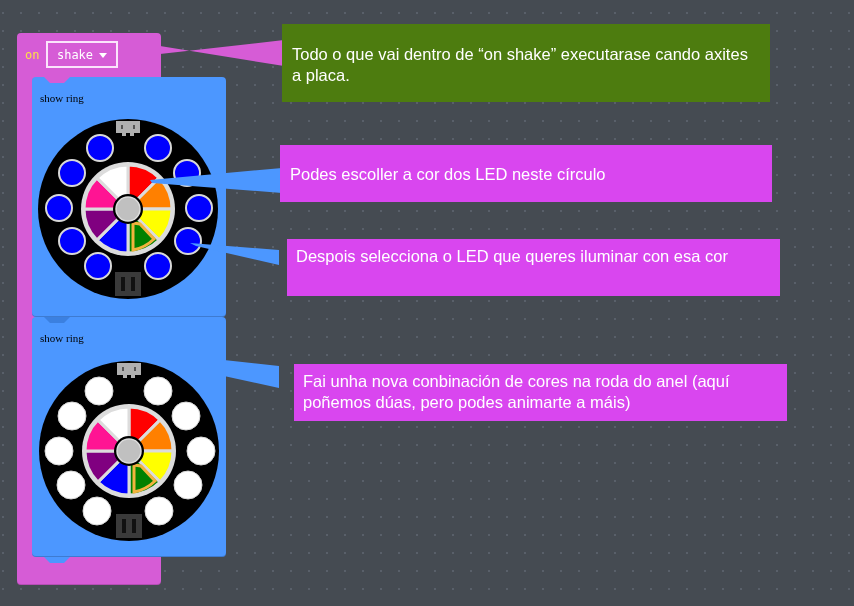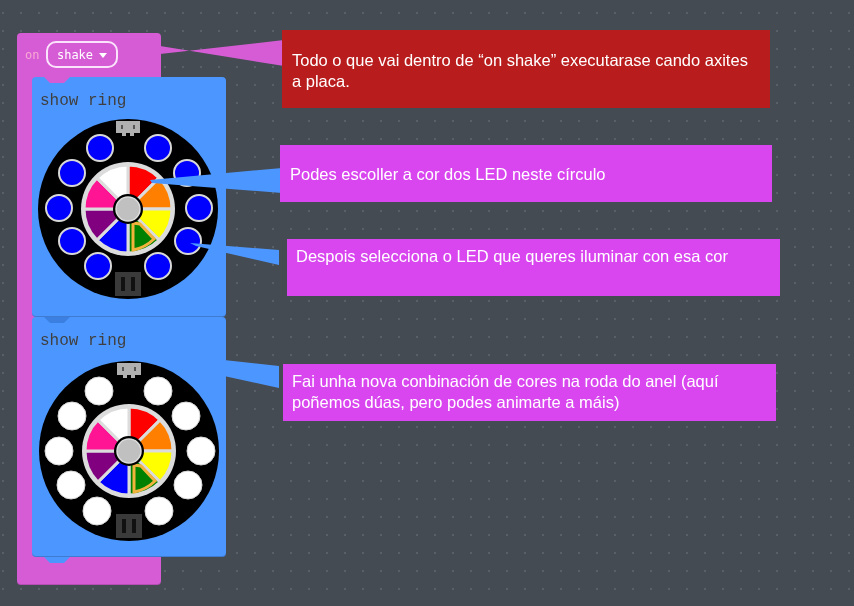--- a/index.html
+++ b/index.html
@@ -11,51 +11,51 @@
     background-position: -6px 4px;
     font-family: "Liberation Sans", sans-serif;
   }
   .abs { position: absolute; }
   .event-block {
     left: 17px; top: 33px; width: 144px; height: 552px;
     background: #d65cd6; border-radius: 4px;
     box-shadow: inset 0 -1px 0 rgba(0,0,0,0.15);
   }
   .event-label {
-    left: 25px; top: 48px; color: #f9a8d4;
+    left: 25px; top: 48px; color: #fde047;
     font-family: "DejaVu Sans Mono", monospace; font-size: 12px;
   }
   .dropdown {
     left: 46px; top: 41px; width: 72px; height: 27px; box-sizing: border-box;
-    border: 2px solid #fbe4fb; border-radius: 10px;
+    border: 2px solid #fbe4fb; border-radius: 0;
     color: #fff; font-family: "DejaVu Sans Mono", monospace; font-size: 12px;
     display: flex; align-items: center; justify-content: center; gap: 6px;
     cursor: pointer;
   }
   .caret {
     width: 0; height: 0; border-left: 4.5px solid transparent; border-right: 4.5px solid transparent;
     border-top: 5px solid #fff; margin-top: 2px;
   }
   .ring-block {
     left: 32px; width: 194px; background: #4c97ff; border-radius: 4px;
     box-shadow: inset 0 -1px 0 rgba(0,0,0,0.18);
   }
   .ring-block .notch {
     position: absolute; left: 12px; top: 0; width: 30px; height: 6px;
   }
   .block-title {
-    position: absolute; left: 8px; top: 15px; color: #404040;
-    font-family: Liberation Mono, monospace; font-size: 16px;
+    position: absolute; left: 8px; top: 15px; color: #000000;
+    font-family: Liberation Serif, serif; font-size: 11px;
   }
   .ring-svg { position: absolute; left: 0; top: 0; }
   .callout {
     color: #fff; font-size: 16.5px; line-height: 21px;
     box-sizing: border-box; padding: 0 12px 0 10px;
   }
-  .pink { background: #b91c1c; margin-top: 6px; }
+  .pink { background: #4d7c0f; }
   .blue { background: #d946ef; }
   svg.pointers { position: absolute; left: 0; top: 0; pointer-events: none; }
 </style>
 </head>
 <body>
 
 <div class="abs event-block"></div>
 <div class="abs event-label">on</div>
 <div class="abs dropdown">
   <span>shake</span>
@@ -179,15 +179,15 @@
 
 <div class="abs callout pink" style="left:282px;top:24px;width:488px;height:78px;padding-top:20px;">
   <span>Todo o que vai dentro de “on shake” executarase cando axites a placa.</span>
 </div>
 <div class="abs callout blue" style="left:280px;top:145px;width:492px;height:57px;padding-top:19px;">
   <span>Podes escoller a cor dos LED neste círculo</span>
 </div>
 <div class="abs callout blue" style="left:287px;top:239px;width:493px;height:57px;padding-top:7px;padding-left:9px;">
   <span>Despois selecciona o LED que queres iluminar con esa cor</span>
 </div>
-<div class="abs callout blue" style="left:283px;top:364px;width:493px;height:57px;padding-top:7px;padding-left:9px;">
+<div class="abs callout blue" style="left:294px;top:364px;width:493px;height:57px;padding-top:7px;padding-left:9px;">
   <span>Fai unha nova conbinación de cores na roda do anel (aquí poñemos dúas, pero podes animarte a máis)</span>
 </div>
 
 </body></html>

